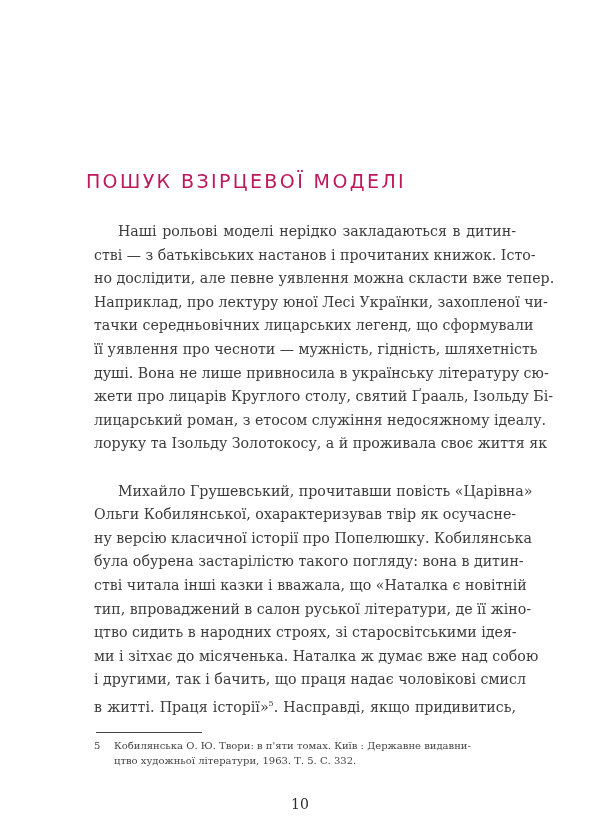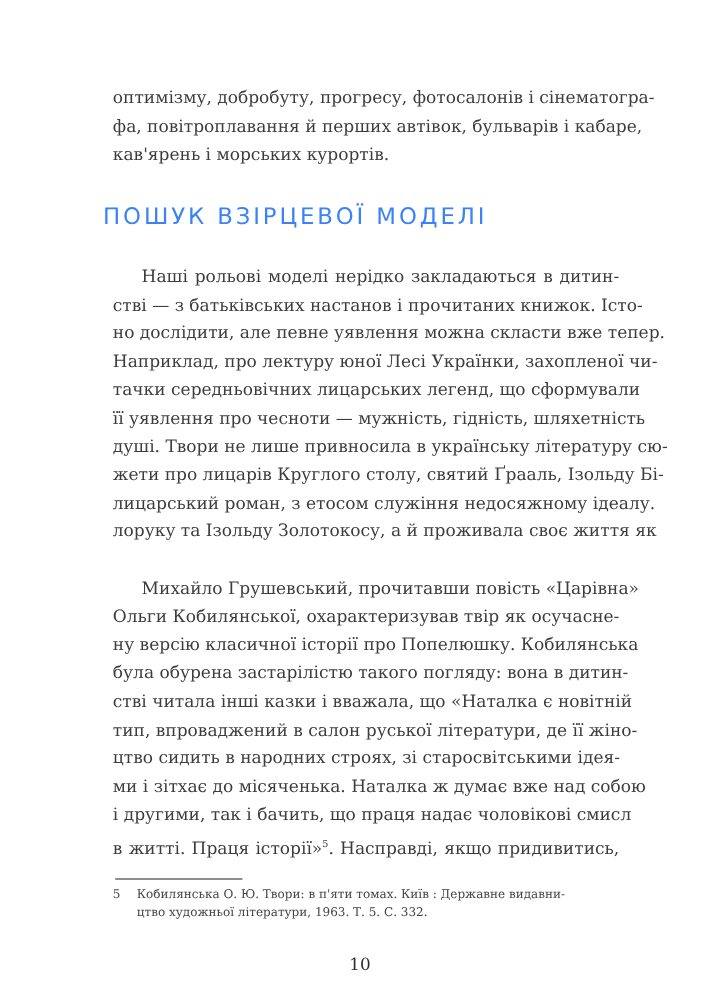--- a/index.html
+++ b/index.html
@@ -19,57 +19,52 @@
     text-align-last: justify;
     color: #3c3c3c;
   }
   .line.last { text-align-last: left; }
   .line.indent { padding-left: 24px; }
   .heading {
     position: absolute; left: 0; width: 492px; top: 170px;
     text-align: center;
     font-family: "DejaVu Sans", sans-serif;
     font-size: 19px; letter-spacing: 2.4px;
-    color: #3b82f6; font-weight: normal;
+    color: #be185d; font-weight: normal;
   }
   sup { font-size: 8px; vertical-align: 6px; }
   .rule { position: absolute; left: 96px; top: 732px; width: 106px; height: 1px; background: #444; }
   .fn { position: absolute; left: 94px; top: 738px; width: 422px; }
   .fn .fline {
     font-family: "DejaVu Serif", serif; font-size: 10px; line-height: 15px; height: 15px;
     white-space: nowrap; color: #444;
   }
   .fn .num { display: inline-block; width: 20px; }
   .fn .cont { padding-left: 20px; }
   .pagenum {
     position: absolute; left: 0; width: 600px; top: 796px; text-align: center;
     font-family: "DejaVu Serif", serif; font-size: 14px; color: #2e2e2e;
   }
 </style>
 </head>
 <body>
 
 <div class="page">
 
-  <div class="block" style="top:71px">
-    <div class="line">оптимізму, добробуту, прогресу, фотосалонів і сінематогра-</div>
-    <div class="line">фа, повітроплавання й перших автівок, бульварів і кабаре,</div>
-    <div class="line last">кав'ярень і морських курортів.</div>
-  </div>
 
   <div class="heading">ПОШУК ВЗІРЦЕВОЇ МОДЕЛІ</div>
 
   <div class="block" style="top:220px">
     <div class="line indent">Наші рольові моделі нерідко закладаються в дитин-</div>
     <div class="line">стві — з батьківських настанов і прочитаних книжок. Істо-</div>
     <div class="line">но дослідити, але певне уявлення можна скласти вже тепер.</div>
     <div class="line">Наприклад, про лектуру юної Лесі Українки, захопленої чи-</div>
     <div class="line">тачки середньовічних лицарських легенд, що сформували</div>
     <div class="line">її уявлення про чесноти — мужність, гідність, шляхетність</div>
-    <div class="line">душі. Твори не лише привносила в українську літературу сю-</div>
+    <div class="line">душі. Вона не лише привносила в українську літературу сю-</div>
     <div class="line">жети про лицарів Круглого столу, святий Ґрааль, Ізольду Бі-</div>
     <div class="line last">лицарський роман, з етосом служіння недосяжному ідеалу.</div>
     <div class="line">лоруку та Ізольду Золотокосу, а й проживала своє життя як</div>
   </div>
 
   <div class="block" style="top:479.6px">
     <div class="line indent">Михайло Грушевський, прочитавши повість «Царівна»</div>
     <div class="line">Ольги Кобилянської, охарактеризував твір як осучасне-</div>
     <div class="line">ну версію класичної історії про Попелюшку. Кобилянська</div>
     <div class="line">була обурена застарілістю такого погляду: вона в дитин-</div>

